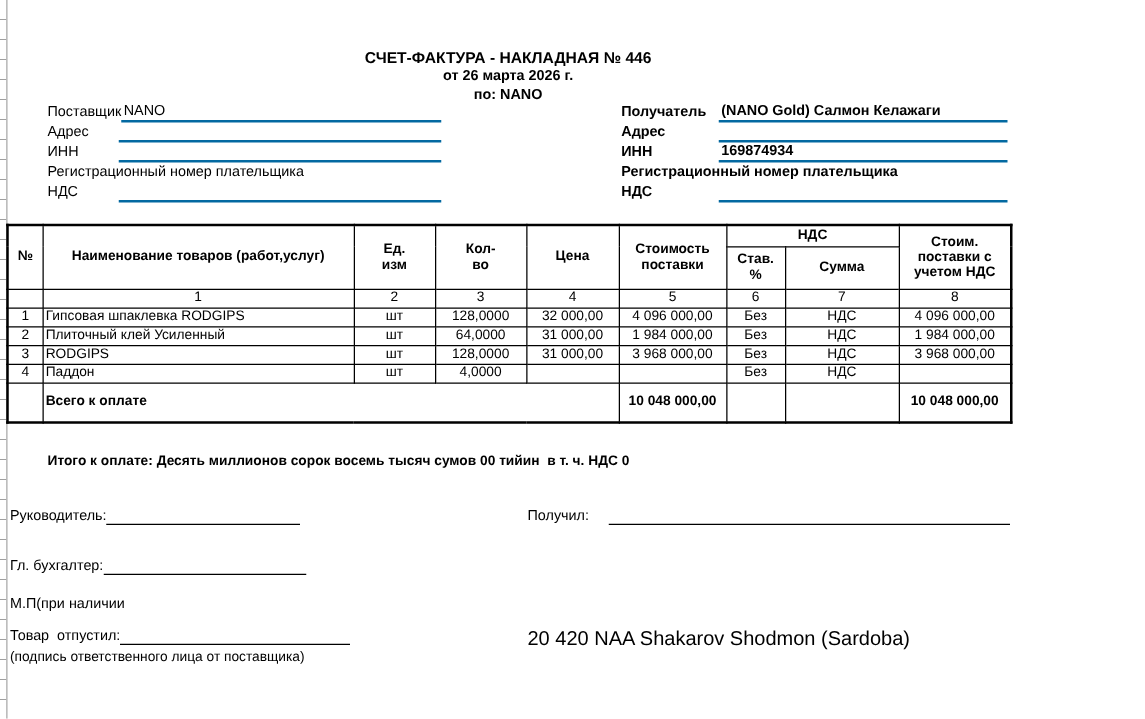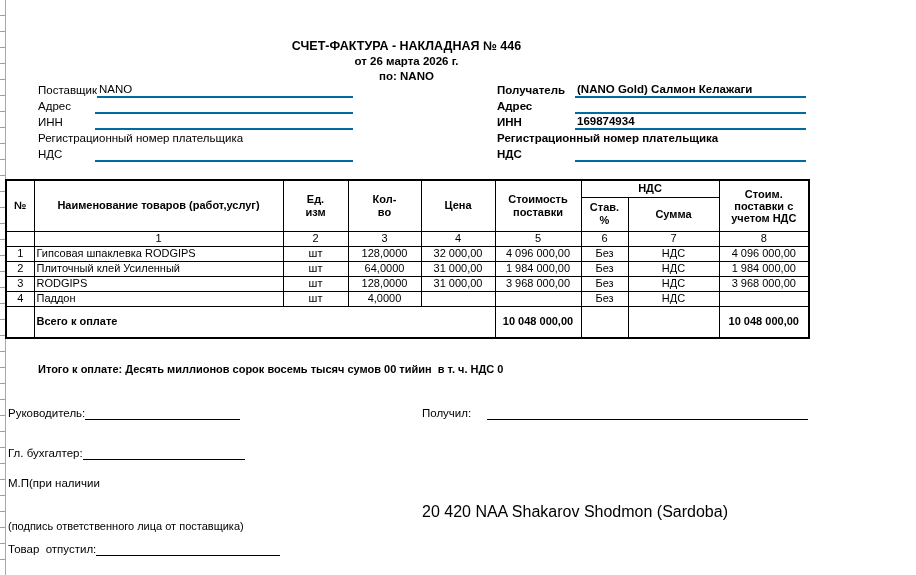--- a/index.html
+++ b/index.html
@@ -63,21 +63,21 @@
   .sig-director { left: 8px; top: 406px; width: 232px; }
   .sig-director .line { flex: 1; }
   .sig-received { left: 422px; top: 406px; width: 386px; }
   .sig-received .lbl { flex: 0 0 65px; }
   .sig-received .line { flex: 1; }
   .caption { position: absolute; font-size: 11px; color: #000; white-space: pre; }
   .cap-received { left: 458px; top: 425px; }
   .sig-accountant { left: 8px; top: 422px; width: 237px; margin-top: 24px; }
   .sig-accountant .line { flex: 1; }
   .stamp { position: absolute; left: 8px; top: 477px; font-size: 11.5px; white-space: pre; }
-  .sig-released { left: 8px; top: 502px; width: 272px; margin-top: 40px; }
+  .sig-released { left: 8px; top: 502px; width: 272px; }
   .sig-released .line { flex: 1; }
   .cap-released { left: 8px; top: 520px; }
   .operator-note { position: absolute; left: 422px; top: 503px; font-size: 16px; white-space: pre; }
 </style>
 </head>
 <body>
 
 <div class="page">
   <div class="grid-ticks"></div>
   <div class="grid-vline"></div>

